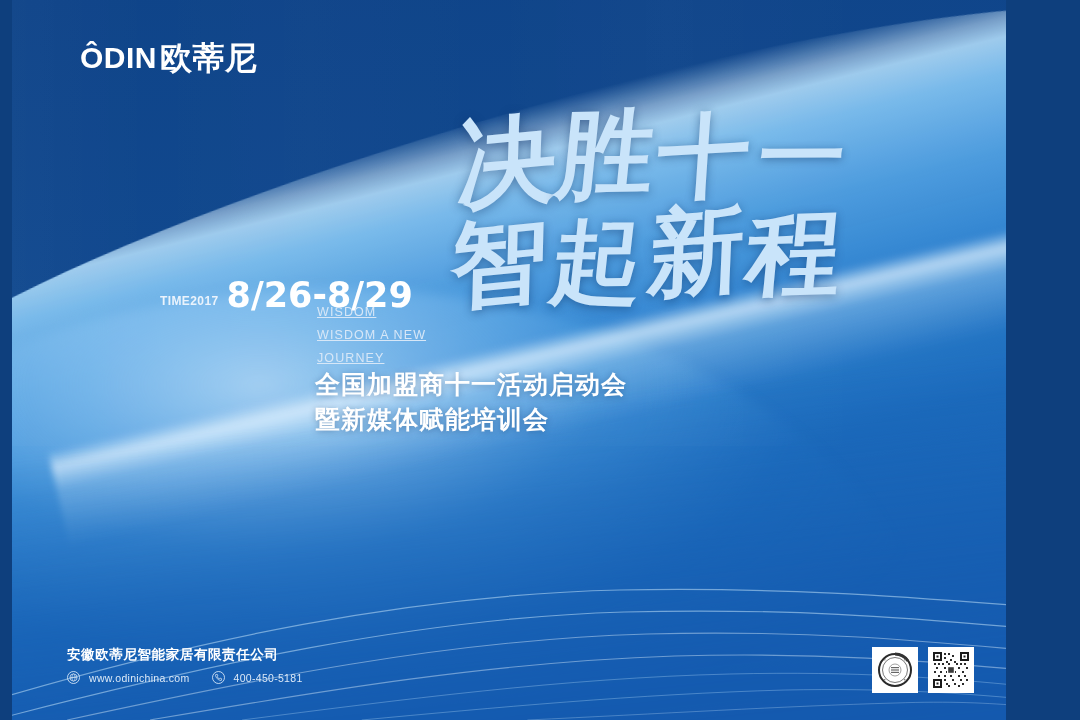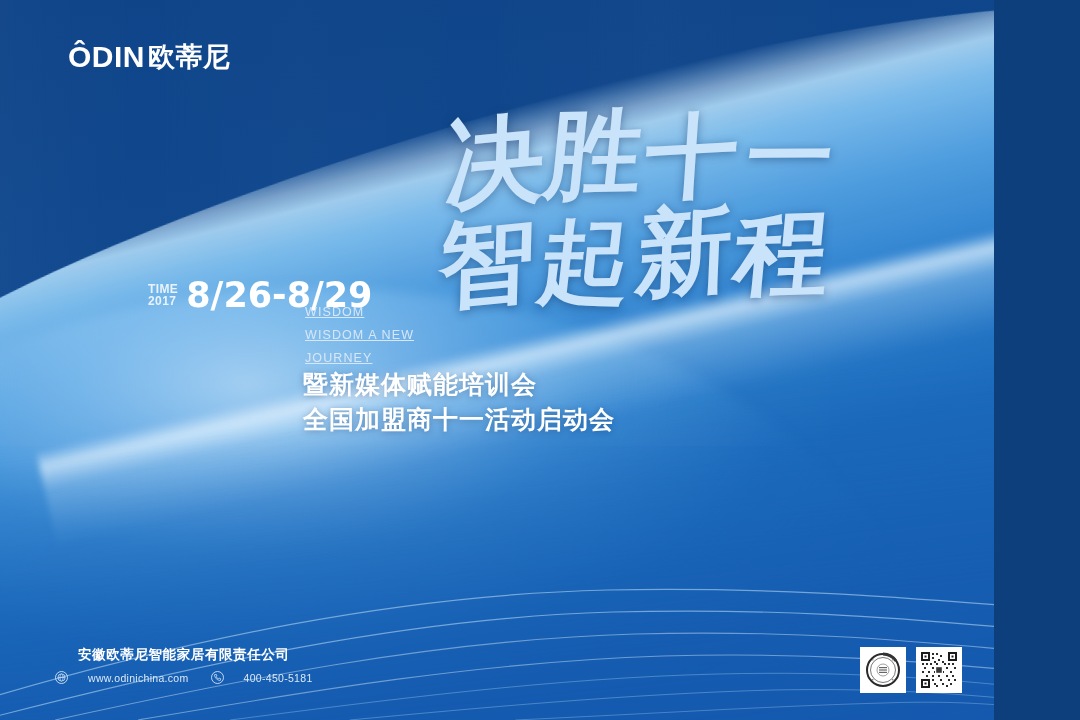--- a/index.html
+++ b/index.html
@@ -8,20 +8,21 @@
     padding: 0;
     background: #0e3f7d;
   }
   #poster {
     position: relative;
     width: 994px;
     height: 720px;
     overflow: hidden;
     background: #404040;
     font-family: "Liberation Sans", "DejaVu Sans", sans-serif;
+    margin-left: 12px;
     -webkit-font-smoothing: antialiased;
   }
 
   
   .bg-base {
     position: absolute;
     inset: 0;
     background: linear-gradient(175deg, #0f4489 0%, #11498f 38%, #114b93 70%, #0f4890 100%);
   }
 
@@ -127,21 +128,21 @@
     white-space: nowrap;
   }
   .logo-latin {
     font-size: 30px;
     font-weight: 700;
     letter-spacing: 0.5px;
     line-height: 1;
     position: relative;
   }
   .logo-cn {
-    font-size: 27px;
+    font-size: 32px;
     font-weight: 700;
     letter-spacing: 0.5px;
     line-height: 1;
     margin-left: 3px;
     font-family: Liberation Serif, serif;
   }
 
   
   .headline {
     position: absolute;
@@ -185,21 +186,21 @@
   .date-block {
     position: absolute;
     left: 148px;
     top: 278px;
     display: flex;
     align-items: flex-end;
     color: #ffffff;
   }
   .date-label {
     display: flex;
-    flex-direction: column;
+    flex-direction: row;
     line-height: 1.05;
     font-size: 12px;
     font-weight: 700;
     letter-spacing: 0.4px;
     margin-bottom: 5px;
     color: #eaf3fc;
   }
   .date-value {
     font-size: 35px;
     font-weight: 700;
@@ -237,39 +238,38 @@
     font-family: "DejaVu Sans", "Liberation Sans", sans-serif;
     text-shadow: 0 1px 6px rgba(8,40,90,0.35);
   }
 
   
   .footer {
     position: absolute;
     left: 55px;
     bottom: 36px;
     color: #ffffff;
-    text-align: center;
   }
   .footer-company {
     font-size: 13.5px;
     font-weight: 700;
     letter-spacing: 0.6px;
     color: #ffffff;
     font-family: "DejaVu Sans", "Liberation Sans", sans-serif;
     margin-bottom: 7px;
   }
   .footer-contacts {
     display: flex;
     align-items: center;
     gap: 22px;
     font-size: 10.5px;
     letter-spacing: 0.3px;
     color: #dce9f7;
   }
-  .contact-item { display: flex; align-items: center; gap: 20px; }
+  .contact-item { display: flex; align-items: center; gap: 9px; }
   .contact-ic {
     width: 11px; height: 11px;
     display: inline-flex; align-items: center; justify-content: center;
     border-radius: 50%;
     border: 1px solid rgba(220,235,250,0.85);
     font-size: 7px;
     line-height: 1;
     color: #dce9f7;
   }
 
@@ -344,22 +344,22 @@
     <div class="date-value">8/26-8/29</div>
   </div>
 
   <div class="tagline">
     <div>WISDOM</div>
     <div>WISDOM A NEW</div>
     <div>JOURNEY</div>
   </div>
 
   <div class="subtitle">
+    <div>全国加盟商十一活动启动会</div>
     <div>暨新媒体赋能培训会</div>
-    <div>全国加盟商十一活动启动会</div>
   </div>
 
   <div class="footer">
     <div class="footer-company">安徽欧蒂尼智能家居有限责任公司</div>
     <div class="footer-contacts">
       <div class="contact-item">
         <span class="contact-ic">
           <svg viewBox="0 0 16 16" width="9" height="9" aria-hidden="true">
             <circle cx="8" cy="8" r="6.4" fill="none" stroke="#dce9f7" stroke-width="1.3"></circle>
             <ellipse cx="8" cy="8" rx="2.8" ry="6.4" fill="none" stroke="#dce9f7" stroke-width="1.1"></ellipse>

